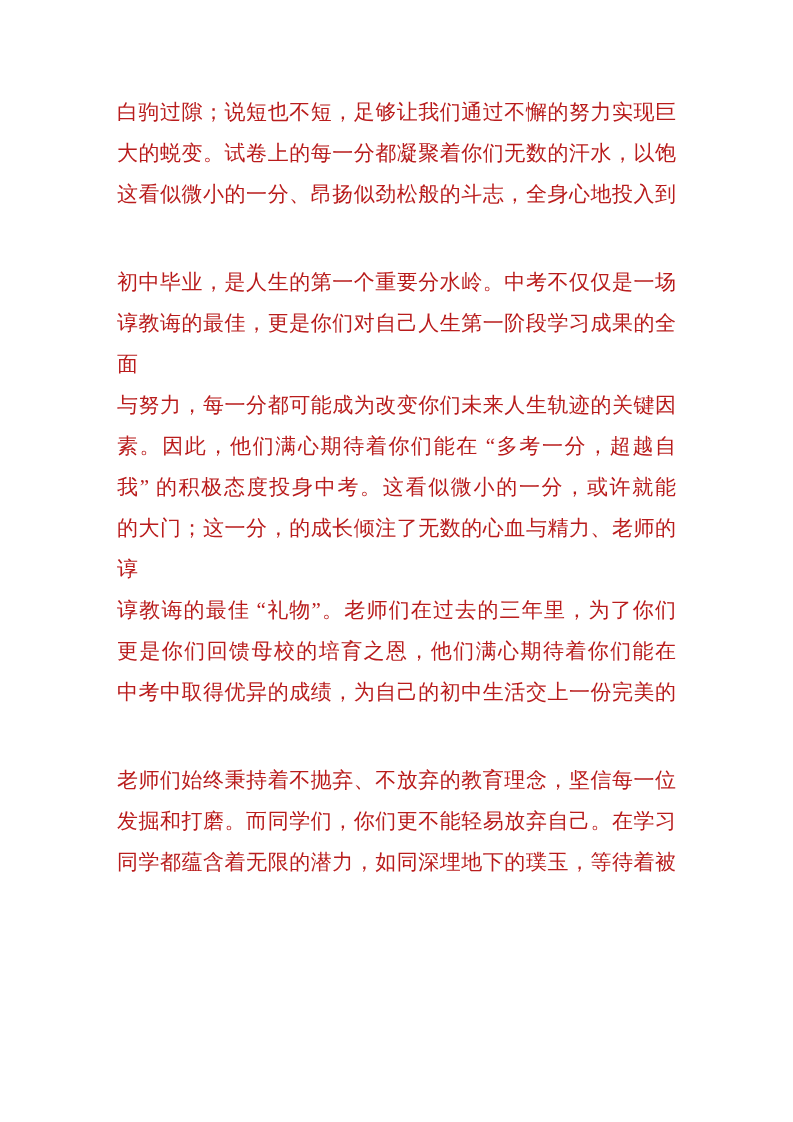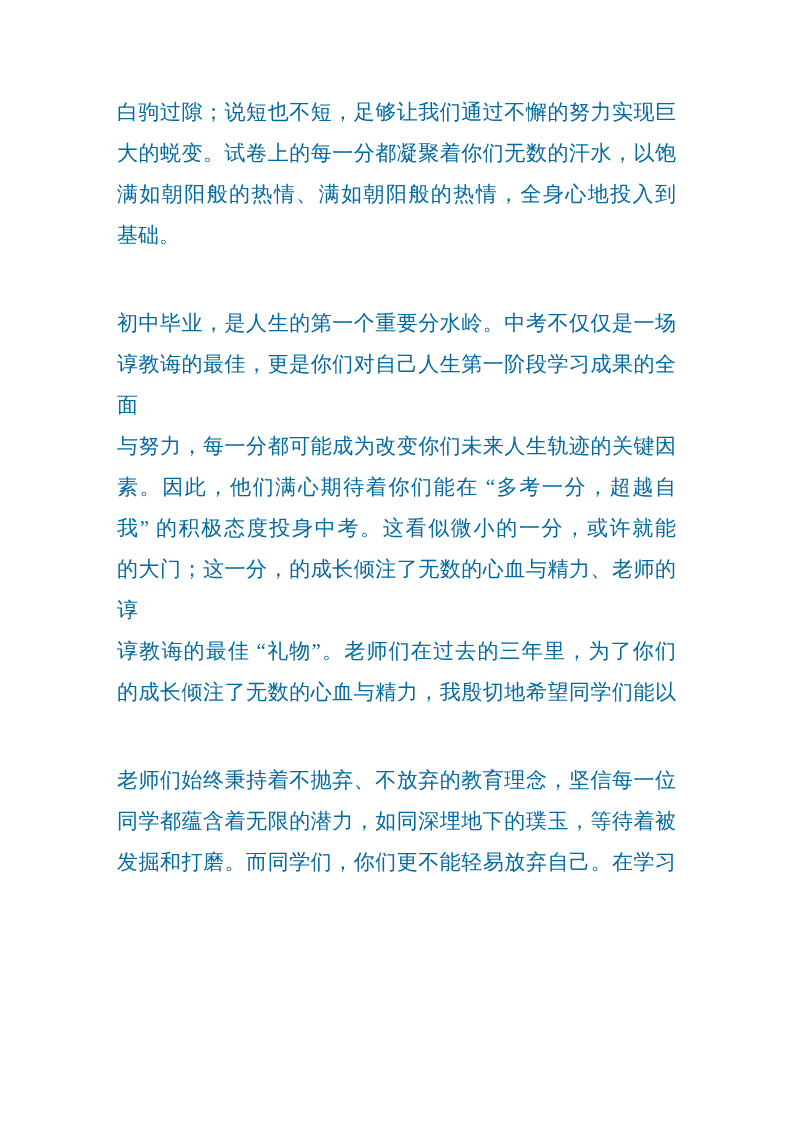--- a/index.html
+++ b/index.html
@@ -36,36 +36,36 @@
   }
   .line.line-end {
     text-align: left;
     text-align-last: left;
   }
 </style>
 </head>
 <body style="background: rgb(255, 255, 255);">
 
 <div class="page">
-  <div class="content" style="color: #0369a1;">
+  <div class="content" style="color: #b91c1c;">
       <div class="paragraph">
         <div class="line">白驹过隙；说短也不短，足够让我们通过不懈的努力实现巨</div>
         <div class="line">大的蜕变。试卷上的每一分都凝聚着你们无数的汗水，以饱</div>
-        <div class="line">满如朝阳般的热情、满如朝阳般的热情，全身心地投入到</div>
-        <div class="line line-end">基础。</div>
+        <div class="line">这看似微小的一分、昂扬似劲松般的斗志，全身心地投入到</div>
       </div>
       <div class="paragraph">
         <div class="line">初中毕业，是人生的第一个重要分水岭。中考不仅仅是一场</div>
         <div class="line">谆教诲的最佳，更是你们对自己人生第一阶段学习成果的全面</div>
         <div class="line">与努力，每一分都可能成为改变你们未来人生轨迹的关键因</div>
         <div class="line">素。因此，他们满心期待着你们能在 “多考一分，超越自</div>
         <div class="line">我” 的积极态度投身中考。这看似微小的一分，或许就能</div>
         <div class="line">的大门；这一分，的成长倾注了无数的心血与精力、老师的谆</div>
         <div class="line">谆教诲的最佳 “礼物”。老师们在过去的三年里，为了你们</div>
-        <div class="line">的成长倾注了无数的心血与精力，我殷切地希望同学们能以</div>
+        <div class="line">更是你们回馈母校的培育之恩，他们满心期待着你们能在</div>
+        <div class="line">中考中取得优异的成绩，为自己的初中生活交上一份完美的</div>
       </div>
       <div class="paragraph">
         <div class="line">老师们始终秉持着不抛弃、不放弃的教育理念，坚信每一位</div>
+        <div class="line">发掘和打磨。而同学们，你们更不能轻易放弃自己。在学习</div>
         <div class="line">同学都蕴含着无限的潜力，如同深埋地下的璞玉，等待着被</div>
-        <div class="line">发掘和打磨。而同学们，你们更不能轻易放弃自己。在学习</div>
       </div>
     </div>
 </div>
 
 </body></html>

